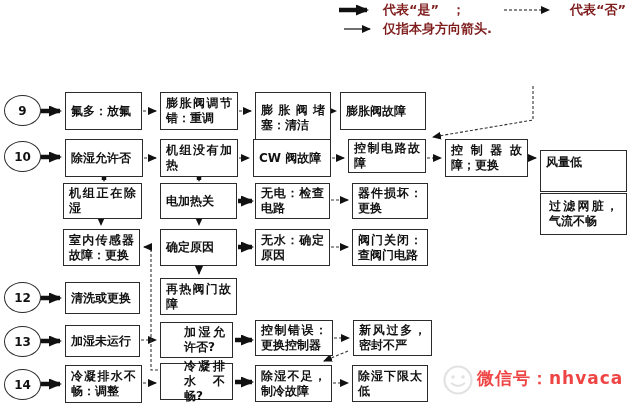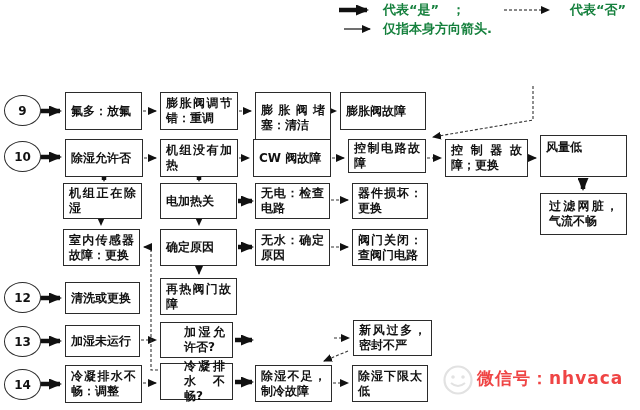--- a/index.html
+++ b/index.html
@@ -2,27 +2,27 @@
 <html><head>
 <meta charset="utf-8">
 <style>
   html,body{margin:0;padding:0;background:#fff;}
   .stage{position:relative;width:640px;height:410px;background:#fff;overflow:hidden;
          font-family:"DejaVu Sans",sans-serif;}
   svg.layer{position:absolute;left:0;top:0;}
   .box{position:absolute;background:#fff;border:1.5px solid #2b2b2b;box-sizing:border-box;
        display:flex;align-items:center;padding:2px 5px;color:#111;
        font:600 12px/15px "DejaVu Sans",sans-serif;text-align:justify;}
-  .box.top{align-items:flex-start;padding-top:4px;}
+  .box.top{align-items:flex-start;padding-top:4px;margin-top:15px;}
   .box.pad7{padding-left:23px;padding-right:7px;}
   .box.pad8{padding-left:8px;padding-right:8px;}
   .circ{position:absolute;width:37px;height:31px;border:1.4px solid #2b2b2b;border-radius:50%;
         box-sizing:border-box;background:#fff;display:flex;align-items:center;justify-content:center;
         font:600 12px "DejaVu Sans",sans-serif;color:#111;}
-  .lgtxt{position:absolute;font:700 13px/16px "DejaVu Sans",sans-serif;color:#15803d;white-space:nowrap;}
+  .lgtxt{position:absolute;font:700 13px/16px "DejaVu Sans",sans-serif;color:#7f1d1d;white-space:nowrap;}
   .wm{position:absolute;left:477px;top:368px;font:700 17px/20px "DejaVu Sans",sans-serif;
       color:#ef4444;white-space:nowrap;letter-spacing:1px;}
 </style>
 </head>
 <body>
 
 <div class="stage">
 
   <svg class="layer" width="640" height="410" viewBox="0 0 640 410">
     <defs>
@@ -111,20 +111,21 @@
   <div class="box" style="left:63px;top:229px;width:77px;height:37px">室内传感器故障：更换</div>
   <div class="box" style="left:160px;top:229px;width:77px;height:37px">确定原因</div>
   <div class="box" style="left:255px;top:229px;width:75px;height:37px">无水：确定原因</div>
   <div class="box" style="left:352px;top:229px;width:76px;height:37px">阀门关闭：查阀门电路</div>
 
   <div class="box" style="left:65px;top:282px;width:75px;height:32px">清洗或更换</div>
   <div class="box" style="left:160px;top:278px;width:77px;height:37px">再热阀门故障</div>
 
   <div class="box" style="left:65px;top:325px;width:75px;height:32px">加湿未运行</div>
   <div class="box pad7" style="left:160px;top:322px;width:73px;height:36px">加湿允许否?</div>
+  <div class="box" style="left:255px;top:320px;width:78px;height:36px">控制错误：更换控制器</div>
   <div class="box" style="left:353px;top:320px;width:79px;height:36px">新风过多，密封不严</div>
 
   <div class="box" style="left:65px;top:365px;width:77px;height:38px">冷凝排水不畅：调整</div>
   <div class="box pad7" style="left:160px;top:363px;width:73px;height:37px">冷凝排水不畅?</div>
   <div class="box" style="left:255px;top:365px;width:77px;height:37px">除湿不足，制冷故障</div>
   <div class="box" style="left:352px;top:365px;width:76px;height:37px">除湿下限太低</div>
 
   <svg class="layer" width="34" height="34" style="left:441px;top:363px">
     <circle cx="17" cy="17" r="13.5" fill="none" stroke="#e2e2e2" stroke-width="2.2"></circle>
     <circle cx="12" cy="14" r="1.8" fill="#e2e2e2"></circle>

